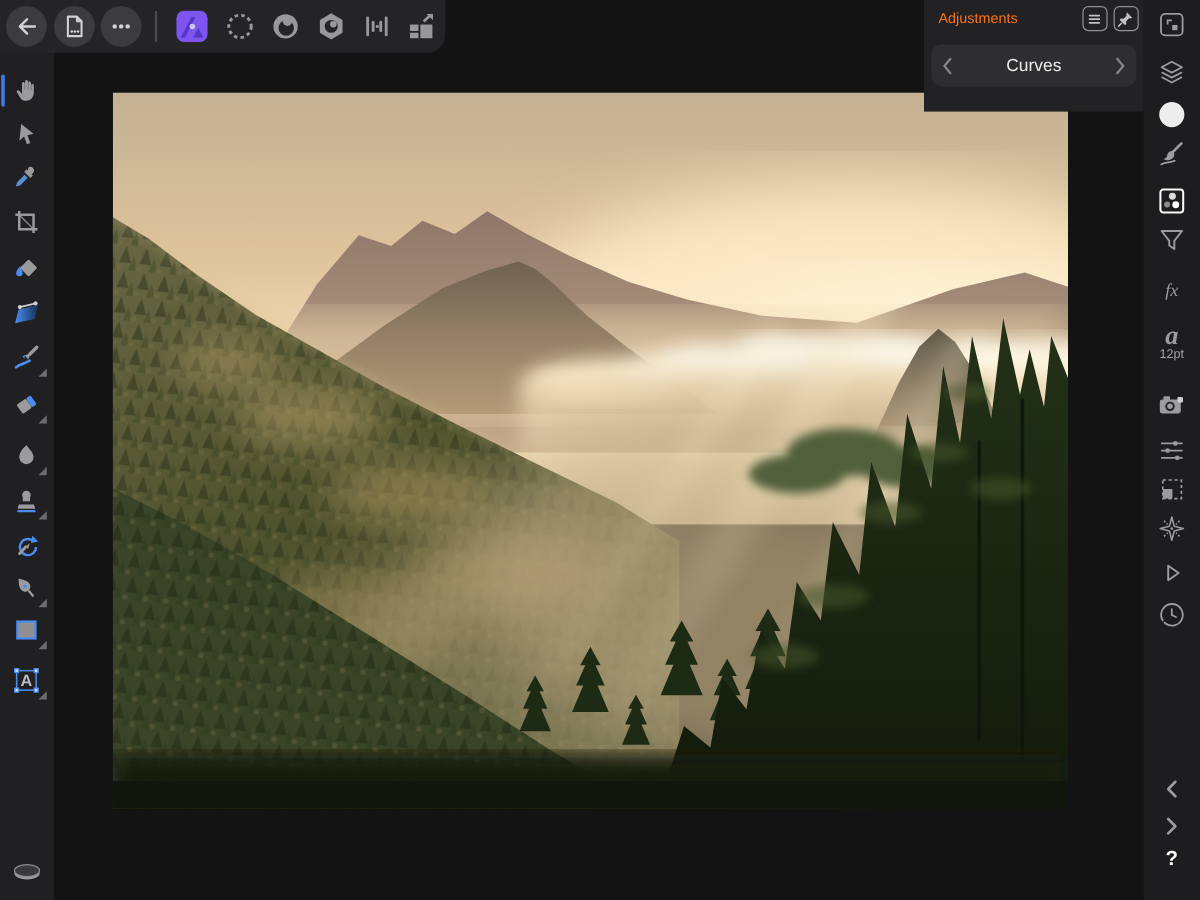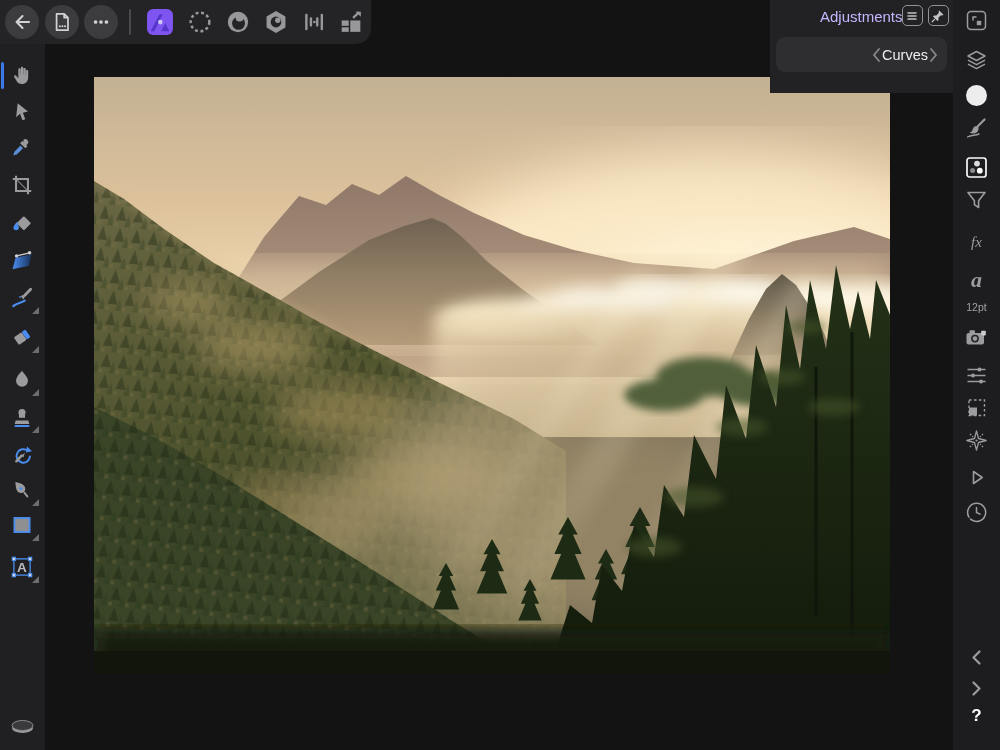--- a/index.html
+++ b/index.html
@@ -17,44 +17,44 @@
   .tool svg{display:block;width:26px;height:26px;}
   .subtool{position:absolute;right:-4px;bottom:-3px;width:0;height:0;
            border-bottom:7px solid #6d6d6f;border-left:7px solid transparent;}
   .active-bar{position:absolute;left:1px;top:62px;width:3px;height:27px;border-radius:2px;background:#3c78e8;}
   .puck{position:absolute;left:10px;top:718px;width:25px;height:16px;}
 
   
   .right-rail{position:absolute;left:953px;top:0;width:47px;height:750px;background:#1d1d1f;z-index:4;}
   .rico{position:absolute;left:10px;width:27px;height:27px;border:0;background:none;padding:0;cursor:pointer;text-decoration:underline;}
   .rico svg{display:block;width:27px;height:27px;}
-  .fontsize{position:absolute;left:0;top:289px;width:47px;text-align:center;color:#a2a2a4;font-size:10.5px;margin-top:12px;}
+  .fontsize{position:absolute;left:0;top:289px;width:47px;text-align:center;color:#a2a2a4;font-size:10.5px;}
   .help{position:absolute;left:0;top:706px;width:47px;text-align:center;color:#ffffff;
         font-size:17px;font-weight:bold;cursor:pointer;}
 
   
   .top-toolbar{position:absolute;left:0;top:0;width:371px;height:44px;background:#242427;
                border-bottom-right-radius:15px;z-index:6;}
   .circle-btn{position:absolute;top:5px;width:34px;height:34px;border-radius:50%;background:#3c3c3e;
               border:0;padding:4px;cursor:pointer;}
   .circle-btn svg{display:block;width:26px;height:26px;}
   .tb-divider{position:absolute;left:129px;top:9px;width:2px;height:26px;background:#4a4a4c;border-radius:1px;}
   .persona{position:absolute;top:8px;width:28px;height:28px;border:0;background:none;padding:0;cursor:pointer;}
   .persona svg{display:block;width:28px;height:28px;}
 
   
   .adj-panel{position:absolute;left:770px;top:0;width:183px;height:93px;background:#222224;z-index:5;}
-  .adj-title{position:absolute;left:12px;top:8px;color:#c4b5fd;font-size:15px;margin-left:38px;}
+  .adj-title{position:absolute;left:12px;top:8px;color:#f97316;font-size:12px;}
   .adj-iconbtn{position:absolute;top:5px;width:21px;height:21px;border:1.4px solid #929294;border-radius:5px;
                background:none;padding:1px;cursor:pointer;}
   .adj-iconbtn svg{display:block;width:16px;height:16px;}
   .adj-menu{left:132px;}
   .adj-pin{left:158px;}
   .adj-select{position:absolute;left:6px;top:37px;width:171px;height:35px;background:#2e2e30;border-radius:9px;
-              display:flex;align-items:center;justify-content:flex-end;padding:0 8px;cursor:pointer;}
+              display:flex;align-items:center;justify-content:space-between;padding:0 8px;cursor:pointer;}
   .adj-select-label{color:#ececec;font-size:14.5px;}
   .adj-chev{width:11px;height:18px;flex:0 0 auto;cursor:pointer;}
 </style>
 </head>
 <body>
 
 <div class="stage">
 
   <div class="photo">
     <svg viewBox="0 0 796 597" preserveAspectRatio="none">

